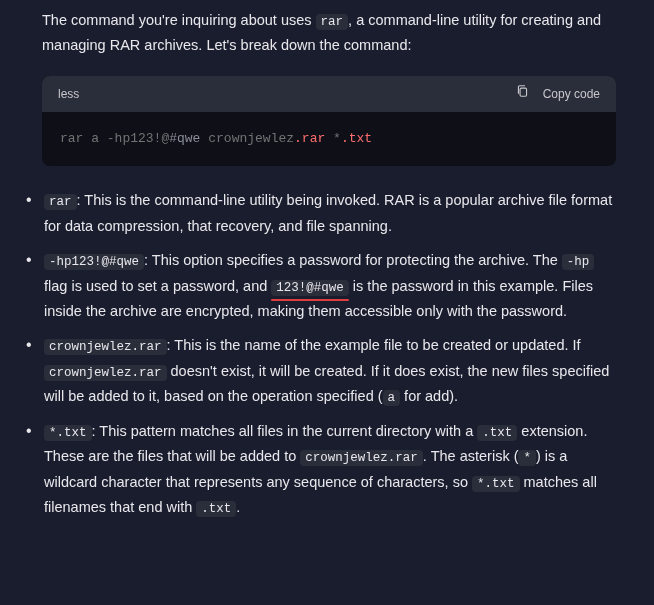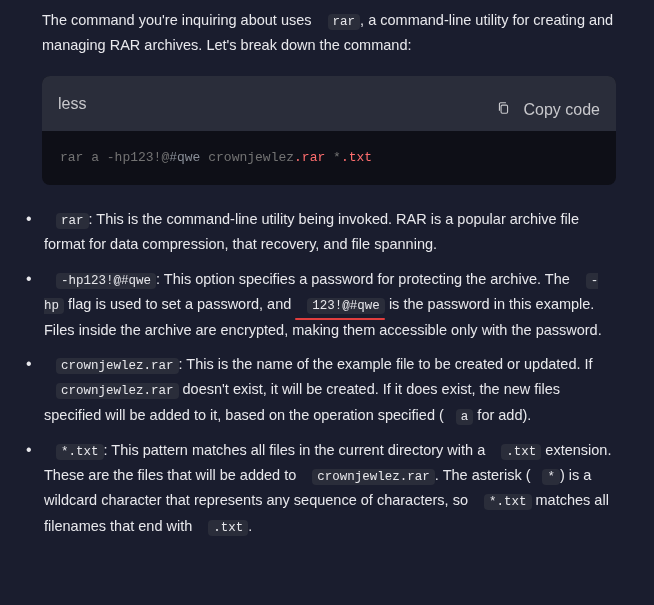--- a/index.html
+++ b/index.html
@@ -15,44 +15,42 @@
       overflow: hidden;
     }
     .intro { margin-bottom: 18px; }
     .inline-code {
       font-family: "SFMono-Regular", Consolas, "Liberation Mono", Menlo, monospace;
       background: #2a2d3a;
       padding: 1px 5px;
       border-radius: 4px;
       font-size: 12.5px;
       color: #e8e8ec;
-      margin-left: 12px;
     }
     .code-block {
       background: #0e0f17;
       border-radius: 8px;
       margin-bottom: 22px;
       overflow: hidden;
     }
     .code-header {
       background: #2a2d3a;
       display: flex;
       justify-content: space-between;
       align-items: center;
       padding: 8px 16px;
-      font-size: 16px;
+      font-size: 12px;
       color: #c8c8cc;
     }
     .copy-btn {
       display: inline-flex;
       align-items: center;
       gap: 14px;
       cursor: pointer;
       color: #c8c8cc;
-      margin-top: 12px;
     }
     .copy-btn svg { width: 13px; height: 14px; }
     .code-body {
       padding: 16px 18px;
       font-family: "SFMono-Regular", Consolas, "Liberation Mono", Menlo, monospace;
       font-size: 13px;
       white-space: pre;
       color: #e8e8ec;
     }
     .code-body .cmd { color: #737373; }

